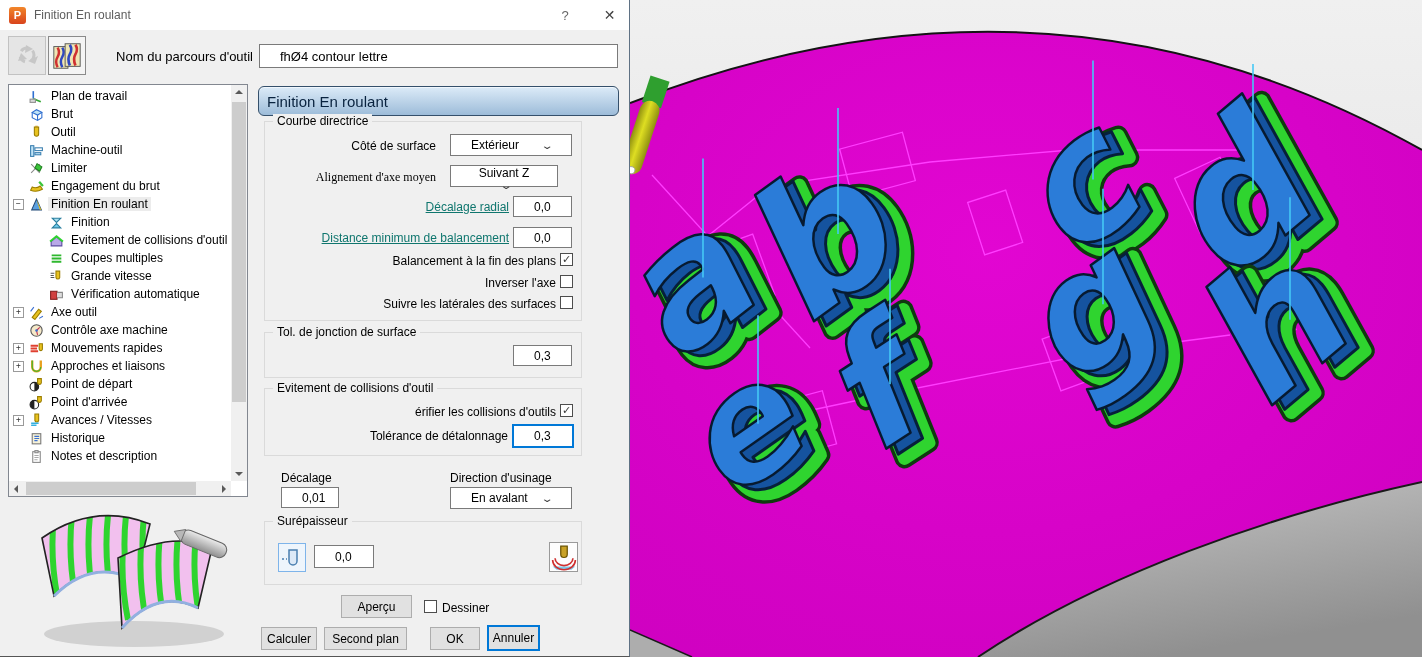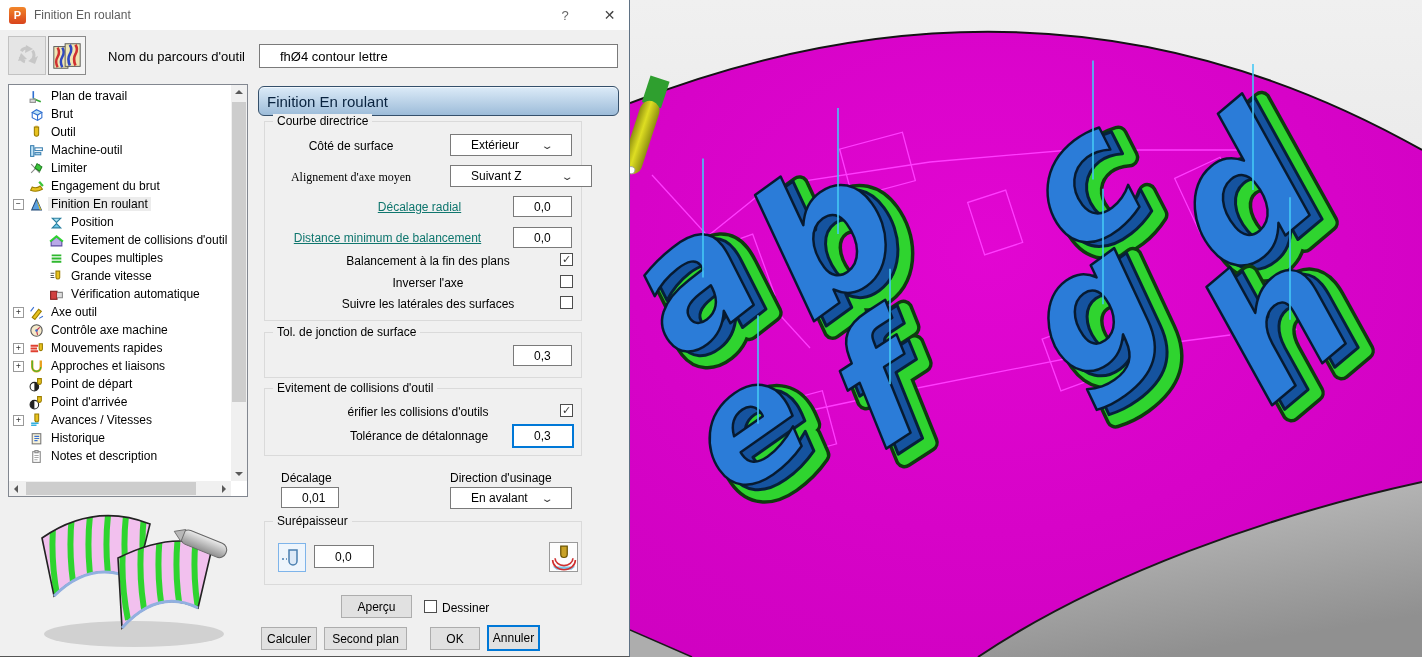--- a/index.html
+++ b/index.html
@@ -16,21 +16,21 @@
            font-size:11px;display:flex;align-items:center;justify-content:center;}
   .wtitle{margin-left:8px;font-size:12px;color:#5d5d5d;}
   .capbtn{position:absolute;top:0;height:30px;display:flex;align-items:center;justify-content:center;
           color:#666;font-size:13px;cursor:default;}
   .helpbtn{left:545px;width:40px;}
   .closebtn{left:590px;width:39px;font-size:14px;color:#444;}
   .toolbtn{position:absolute;width:38px;height:39px;background:#e5e5e5;border:1px solid #c2c2c2;
            box-sizing:border-box;display:flex;align-items:center;justify-content:center;}
   .toolbtn.sunken{border:1px solid #8a8a8a;background:#f4f4f4;}
   .lab{position:absolute;font-size:12px;color:#000;white-space:nowrap;line-height:14px;}
-  .r{text-align:center;}
+  .r{text-align:right;}
   .link{color:#0f766e;text-decoration:underline;}
   .field{position:absolute;background:#fff;border:1px solid #7a7a7a;box-sizing:border-box;
          font-size:12px;display:flex;align-items:center;padding:0 20px;color:#000;}
   .field.focusedf{border:2px solid #0078d7;}
   .dd{justify-content:space-between;}
   .chev{color:#3c3c3c;font-size:10px;transform:scaleX(1.6);margin-left:4px;}
   .grp{position:absolute;border:1px solid #dadada;box-sizing:border-box;}
   .gtitle{position:absolute;top:-8px;left:8px;background:#f0f0f0;padding:0 4px;font-size:12px;
           white-space:nowrap;color:#000;}
   .cb{position:absolute;width:13px;height:13px;background:#fff;border:1px solid #4d4d4d;
@@ -267,21 +267,21 @@
                 <path d="M2.5 12L7 2l4.5 10z" fill="#5aa0e0" stroke="#234a78"></path>
                 <path d="M7 2l3 10h1.5z" fill="#e8c21f"></path>
               </svg></span>
             <span class="tlabel">Finition En roulant</span>
           </div>
           <div class="trow">
             <span class="ticon" style="margin-left: 40px;"><svg width="15" height="15" viewBox="0 0 14 14" fill="none">
                 <path d="M3 3h8L7 7z" fill="#a8dff0" stroke="#2a7f9f"></path>
                 <path d="M3 12h8L7 8z" fill="#6fc8e8" stroke="#2a7f9f"></path>
               </svg></span>
-            <span class="tlabel">Position</span>
+            <span class="tlabel">Finition</span>
           </div>
           <div class="trow">
             <span class="ticon" style="margin-left: 40px;"><svg width="15" height="15" viewBox="0 0 14 14" fill="none">
                 <path d="M2 8l5-4.5L12 8v4H2z" fill="#b9a8e8" stroke="#5a4a9f"></path>
                 <path d="M1 8l6-5 6 5" fill="none" stroke="#2fd42f" stroke-width="1.8"></path>
               </svg></span>
             <span class="tlabel">Evitement de collisions d'outil</span>
           </div>
           <div class="trow">
             <span class="ticon" style="margin-left: 40px;"><svg width="15" height="15" viewBox="0 0 14 14" fill="none">
@@ -432,21 +432,21 @@
 
     <div class="grp" style="left:264px;top:121px;width:318px;height:200px;">
       <span class="gtitle">Courbe directrice</span>
     </div>
     <div class="lab r" style="left:266px;top:139px;width:170px;">Côté de surface</div>
     <div class="field dd" style="left:450px;top:134px;width:122px;height:22px;">
       <span>Extérieur</span>
       <span class="chev">⌄</span>
     </div>
     <div class="lab r" style="left:266px;top:170px;width:170px;font-family:Liberation Serif, serif;">Alignement d'axe moyen</div>
-    <div class="field dd" style="left:450px;top:165px;width:142px;height:22px;">
+    <div class="field dd" style="left:450px;top:165px;width:108px;height:22px;flex-direction:column;">
       <span>Suivant Z</span>
       <span class="chev">⌄</span>
     </div>
     <div class="lab r link" style="left:330px;top:200px;width:179px;">Décalage radial</div>
     <div class="field" style="left:513px;top:196px;width:59px;height:21px;">0,0</div>
     <div class="lab r link" style="left:266px;top:231px;width:243px;">Distance minimum de balancement</div>
     <div class="field" style="left:513px;top:227px;width:59px;height:21px;">0,0</div>
     <div class="lab r" style="left:300px;top:254px;width:256px;">Balancement à la fin des plans</div>
     <span class="cb" style="left:560px;top:253px;">✓</span>
     <div class="lab r" style="left:300px;top:276px;width:256px;">Inverser l'axe</div>

